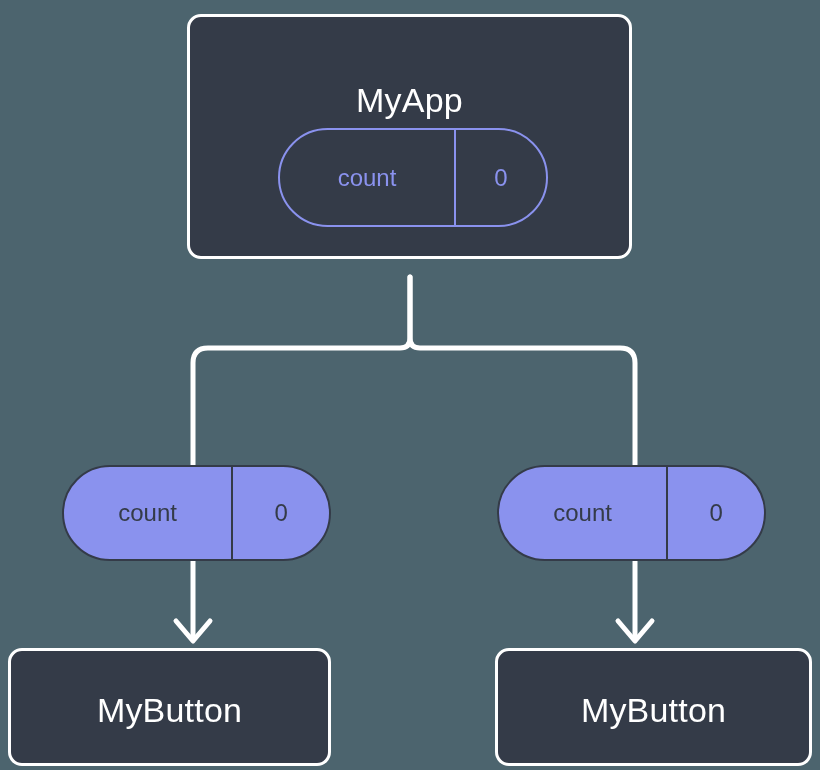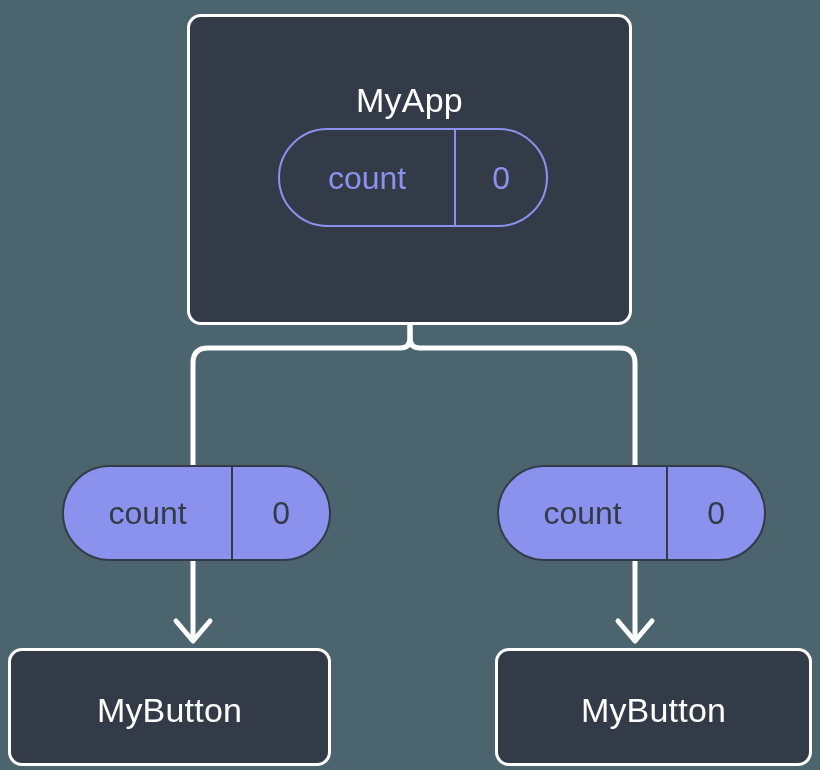--- a/index.html
+++ b/index.html
@@ -52,21 +52,21 @@
     display: flex;
     align-items: stretch;
     border-radius: 999px;
     overflow: hidden;
   }
   .chip .chip-key,
   .chip .chip-val {
     display: flex;
     align-items: center;
     justify-content: center;
-    font-size: 32px;
+    font-size: 24px;
     line-height: 1;
     white-space: nowrap;
   }
   
   .chip.outline {
     border: 2px solid #8a92ee;
     background: transparent;
   }
   .chip.outline .chip-key,
   .chip.outline .chip-val {
@@ -105,21 +105,21 @@
       <line x1="193" y1="560" x2="193" y2="637" stroke="#ffffff" stroke-width="5" stroke-linecap="butt"></line>
       <path d="M 176 621 L 193 641 L 210 621" fill="none" stroke="#ffffff" stroke-width="5" stroke-linecap="round" stroke-linejoin="round"></path>
     </g>
 
     <g>
       <line x1="635" y1="560" x2="635" y2="637" stroke="#ffffff" stroke-width="5" stroke-linecap="butt"></line>
       <path d="M 618 621 L 635 641 L 652 621" fill="none" stroke="#ffffff" stroke-width="5" stroke-linecap="round" stroke-linejoin="round"></path>
     </g>
   </svg>
 
-  <div class="node-box z-mid" style="left:187px; top:14px; width:445px; height:311px;">
+  <div class="node-box z-mid" style="left:187px; top:14px; width:445px; height:245px;">
     <div class="node-title" style="top:66px;">MyApp</div>
 
     <div class="chip outline" style="left:88px; top:111px; width:270px; height:99px;">
       <div class="chip-key" style="width:178px;">count</div>
       <div class="chip-val" style="width:92px;">0</div>
     </div>
   </div>
 
   <div class="chip filled z-over" style="left:62px; top:465px; width:269px; height:96px;">
     <div class="chip-key" style="width:171px;">count</div>

